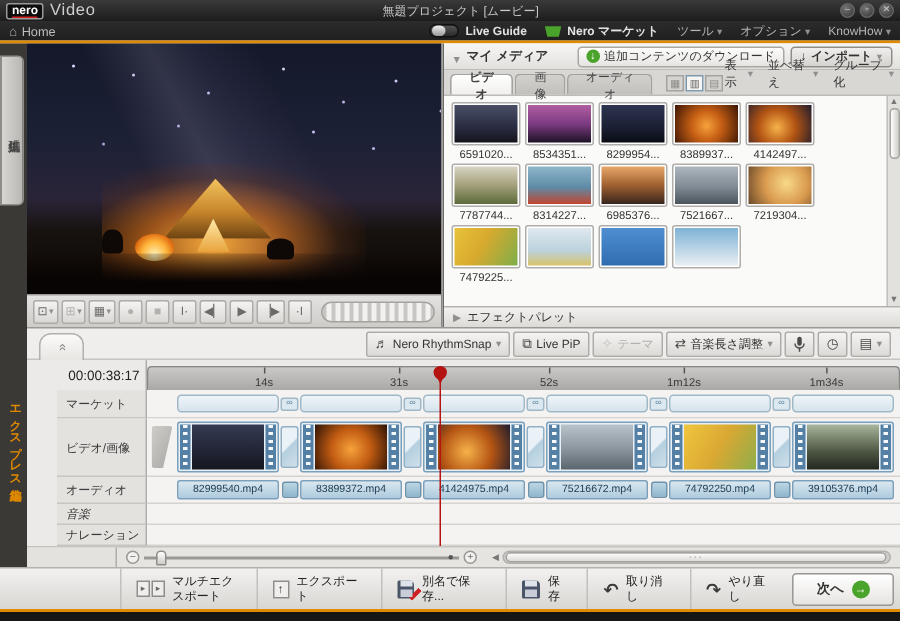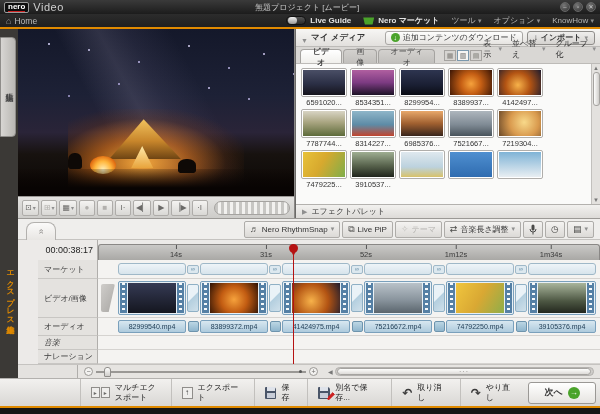--- a/index.html
+++ b/index.html
@@ -354,26 +354,20 @@
                   <div class="cell-label">7219304...</div>
                 </div>
               <div class="cell">
                   <div class="thumb">
                     <div class="thumb-img" style="background:linear-gradient(120deg,#e8c23a 0%,#d7a92e 45%,#7fae4a 100%)"></div>
                   </div>
                   <div class="cell-label">7479225...</div>
                 </div>
               <div class="cell">
                   <div class="thumb">
-                    <div class="thumb-img" style="background:linear-gradient(180deg,#9fae92 0%,#57624c 55%,#20251c 100%)"></div>
-                  </div>
-                  <div class="cell-label">3910537...</div>
-                </div>
-              <div class="cell">
-                  <div class="thumb">
                     <div class="thumb-img" style="background:linear-gradient(180deg,#dfe8ee 0%,#bcd2de 60%,#d8c26a 100%)"></div>
                   </div>
                 </div>
               <div class="cell">
                   <div class="thumb">
                     <div class="thumb-img" style="background:linear-gradient(180deg,#4f8fd0 0%,#2f6cb0 100%)"></div>
                   </div>
                 </div>
               <div class="cell">
                   <div class="thumb">
@@ -600,28 +594,28 @@
         <div class="mini-frame">▸</div>
         <div class="mini-frame">▸</div>
       </div>
       <span class="lbl">マルチエクスポート</span>
     </div>
     <div class="bb-btn">
       <div class="export-ic">↑</div>
       <span class="lbl">エクスポート</span>
     </div>
     <div class="bb-btn">
+      <div class="floppy edit">
+          <div class="pen"></div>
+        </div>
+      <span class="lbl">別名で保存...</span>
+    </div>
+    <div class="bb-btn">
       <div class="floppy"></div>
       <span class="lbl">保存</span>
-    </div>
-    <div class="bb-btn">
-      <div class="floppy edit">
-          <div class="pen"></div>
-        </div>
-      <span class="lbl">別名で保存...</span>
     </div>
     <div class="bb-btn">
       <span class="bb-icon">↶</span>
       <span class="lbl">取り消し</span>
     </div>
     <div class="bb-btn">
       <span class="bb-icon">↷</span>
       <span class="lbl">やり直し</span>
     </div>
     <div class="next-btn">

